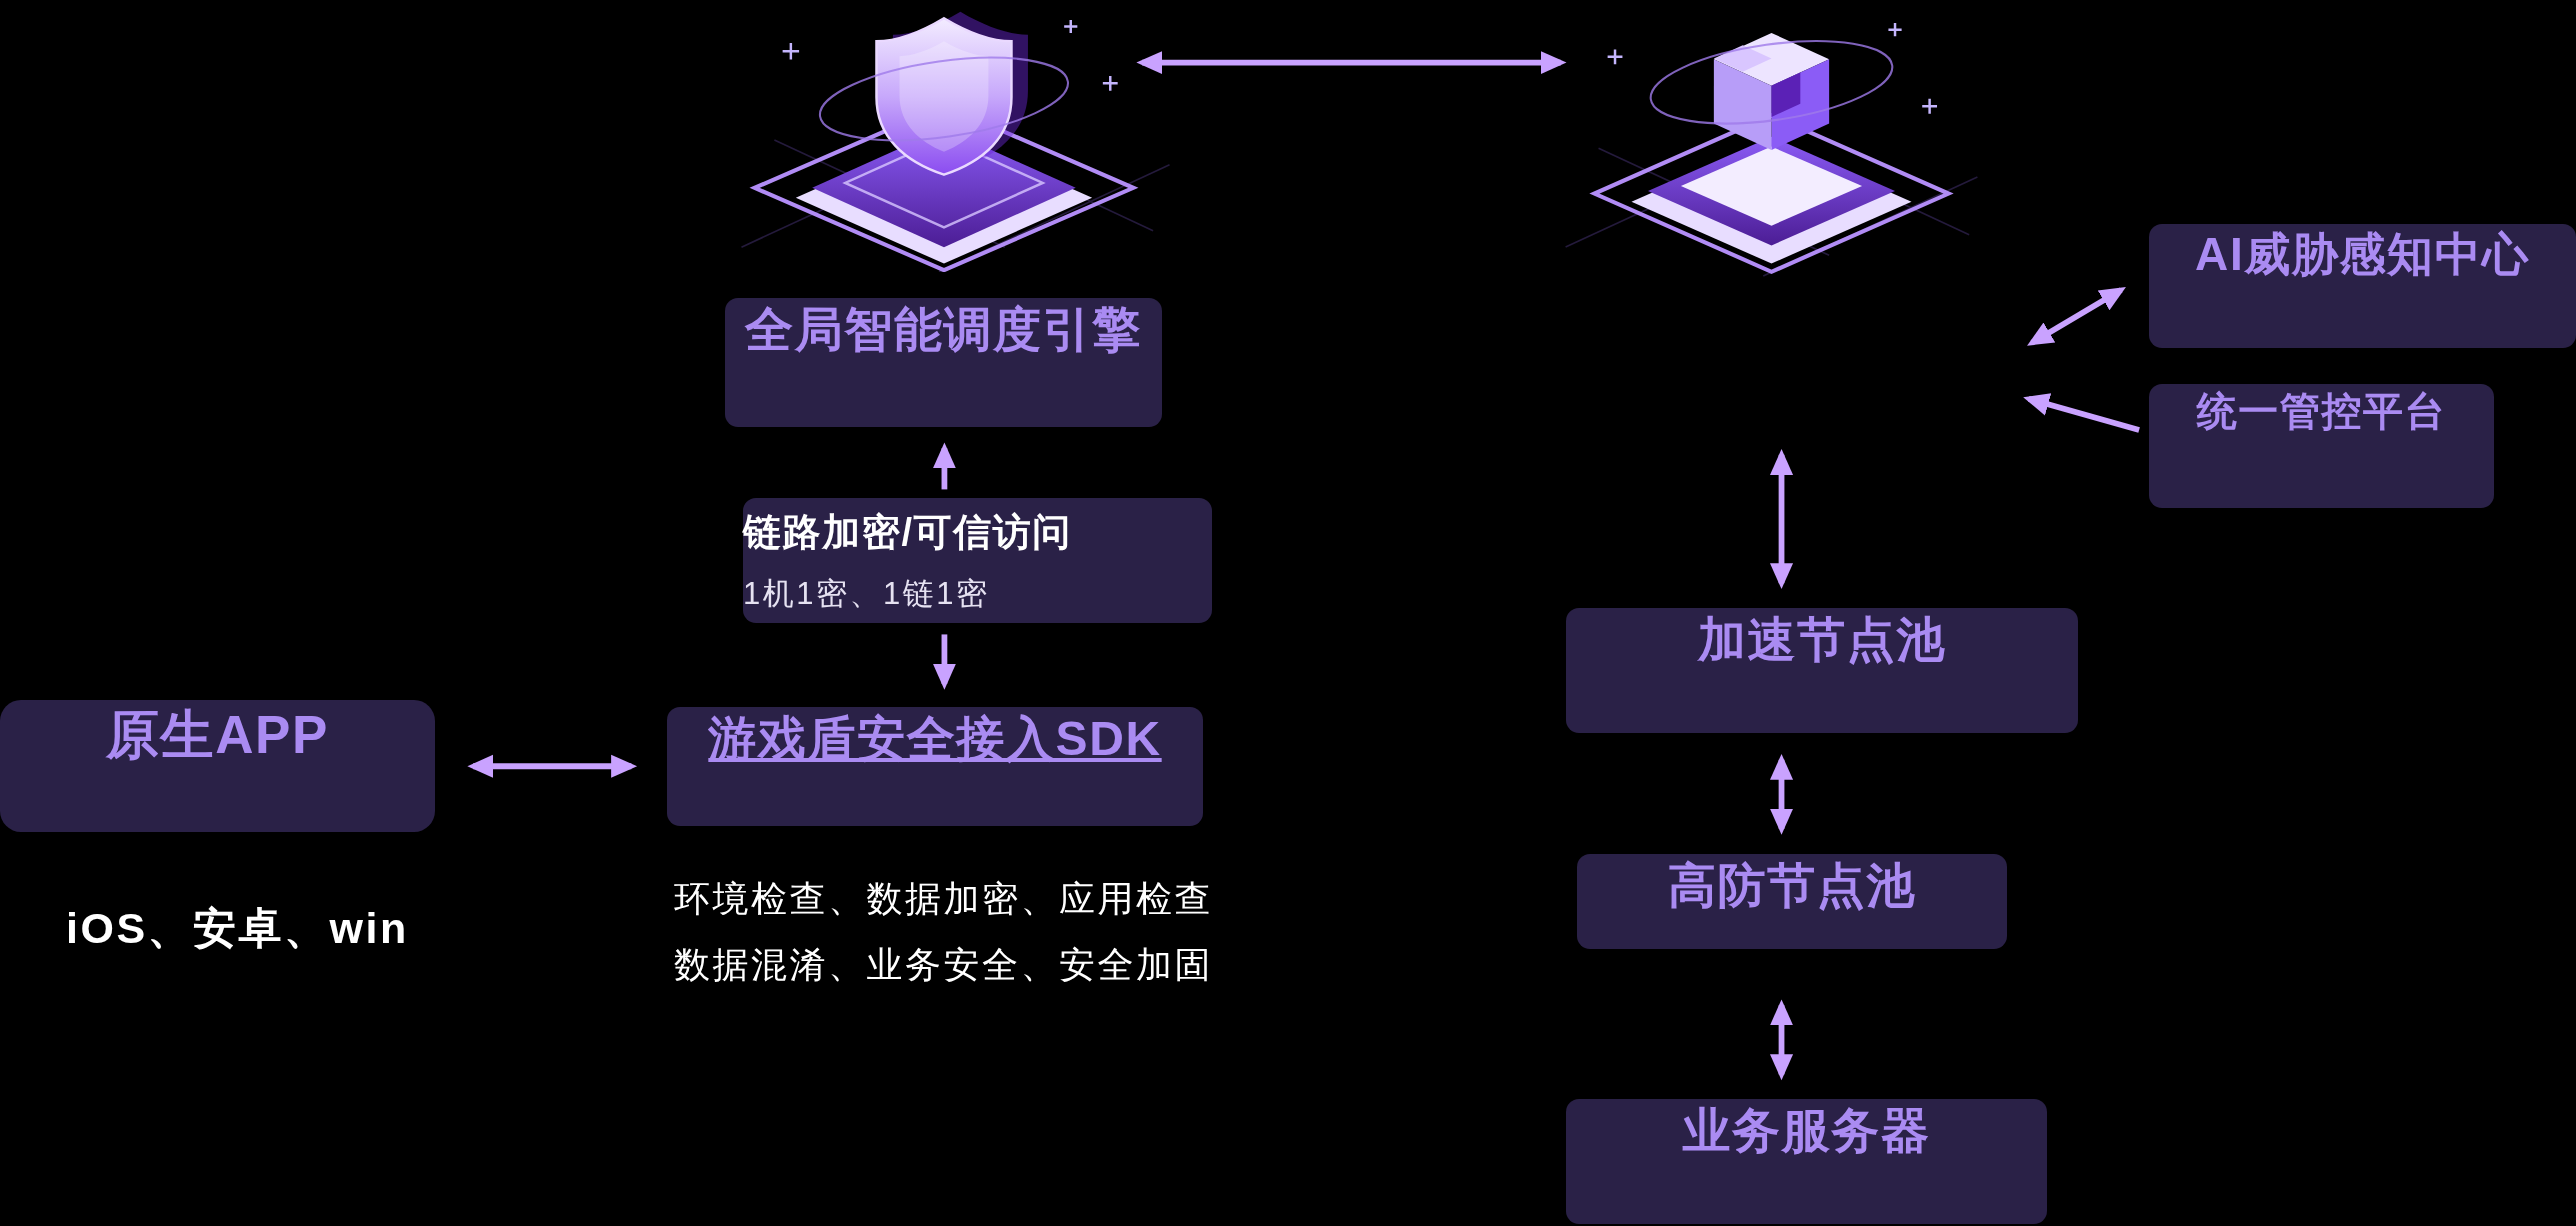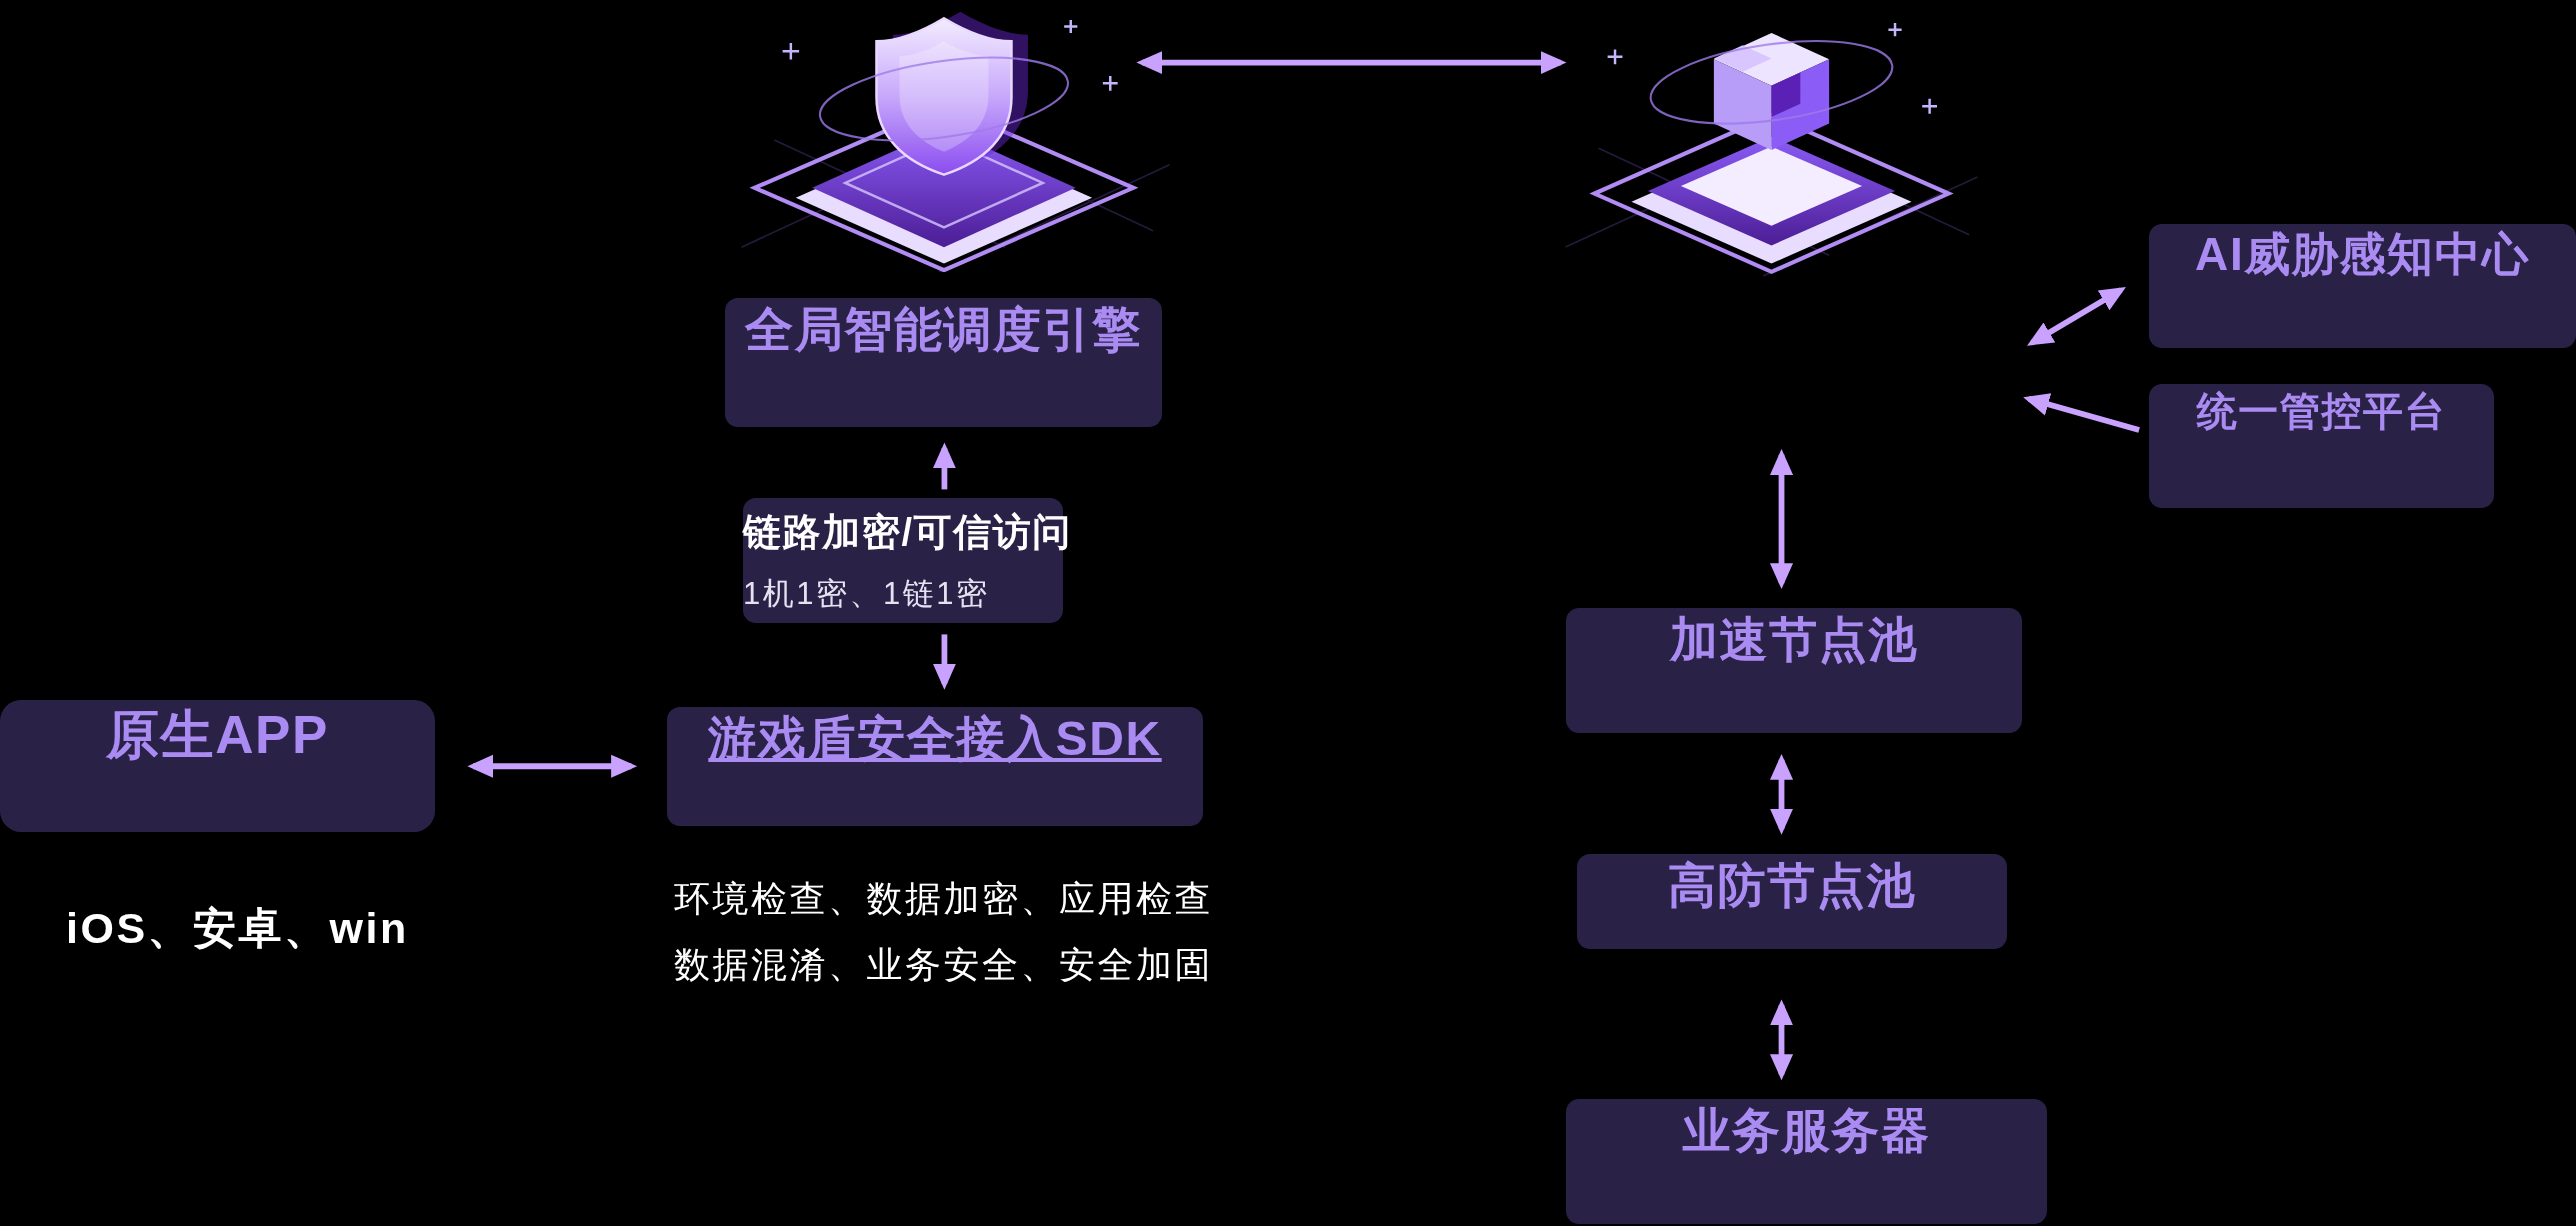--- a/index.html
+++ b/index.html
@@ -136,34 +136,34 @@
 
 
   <div class="box" style="left:2149px;top:224px;width:427px;height:124px;font-size:46px;">
     <span>AI威胁感知中心</span>
   </div>
 
   <div class="box" style="left:2149px;top:384px;width:345px;height:124px;font-size:40px;">
     <span>统一管控平台</span>
   </div>
 
-  <div class="box small-title" style="left:743px;top:498px;width:320px;height:125px;">
+  <div class="box small-title" style="left:743px;top:498px;width:469px;height:125px;">
     <span class="enc-title">链路加密/可信访问</span>
     <span class="enc-sub">1机1密、1链1密</span>
   </div>
 
   <div class="box" style="left:667px;top:707px;width:536px;height:119px;text-decoration:underline;">
     <span>游戏盾安全接入SDK</span>
   </div>
 
   <div class="box" style="left:0px;top:700px;width:435px;height:132px;font-size:53px;border-radius:21px;">
     <span>原生APP</span>
   </div>
 
-  <div class="box" style="left:1566px;top:608px;width:456px;height:125px;">
+  <div class="box" style="left:1566px;top:608px;width:512px;height:125px;">
     <span>加速节点池</span>
   </div>
 
   <div class="box" style="left:1577px;top:854px;width:430px;height:95px;">
     <span>高防节点池</span>
   </div>
 
   <div class="box" style="left:1566px;top:1099px;width:481px;height:125px;">
     <span>业务服务器</span>
   </div>

